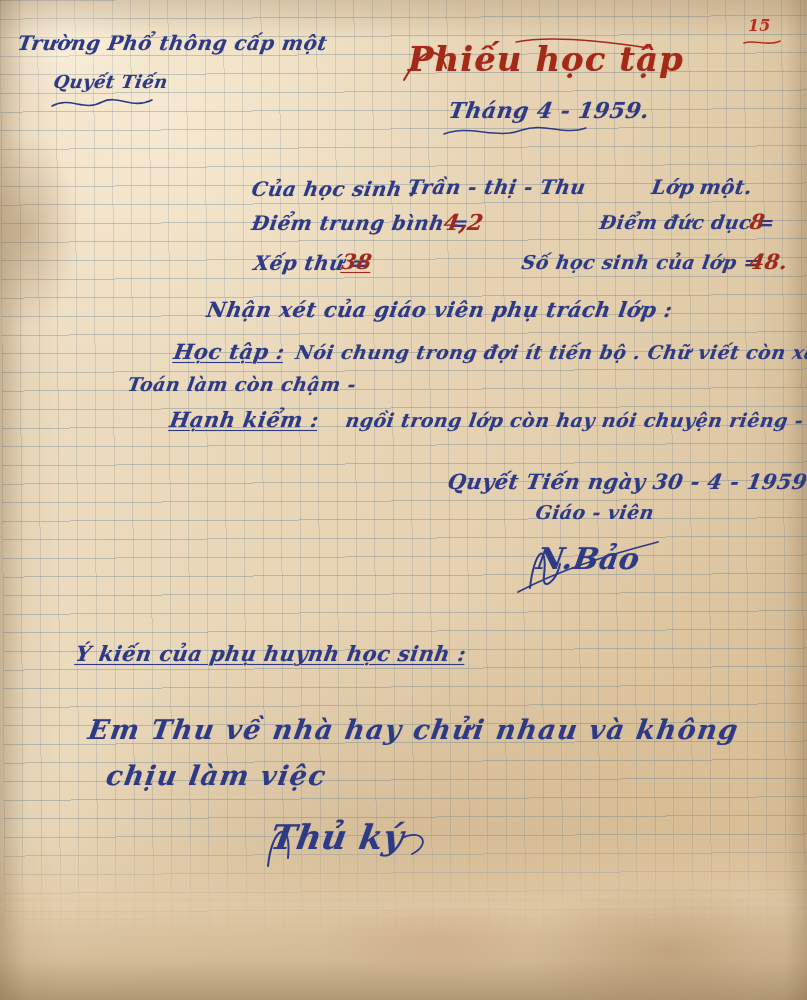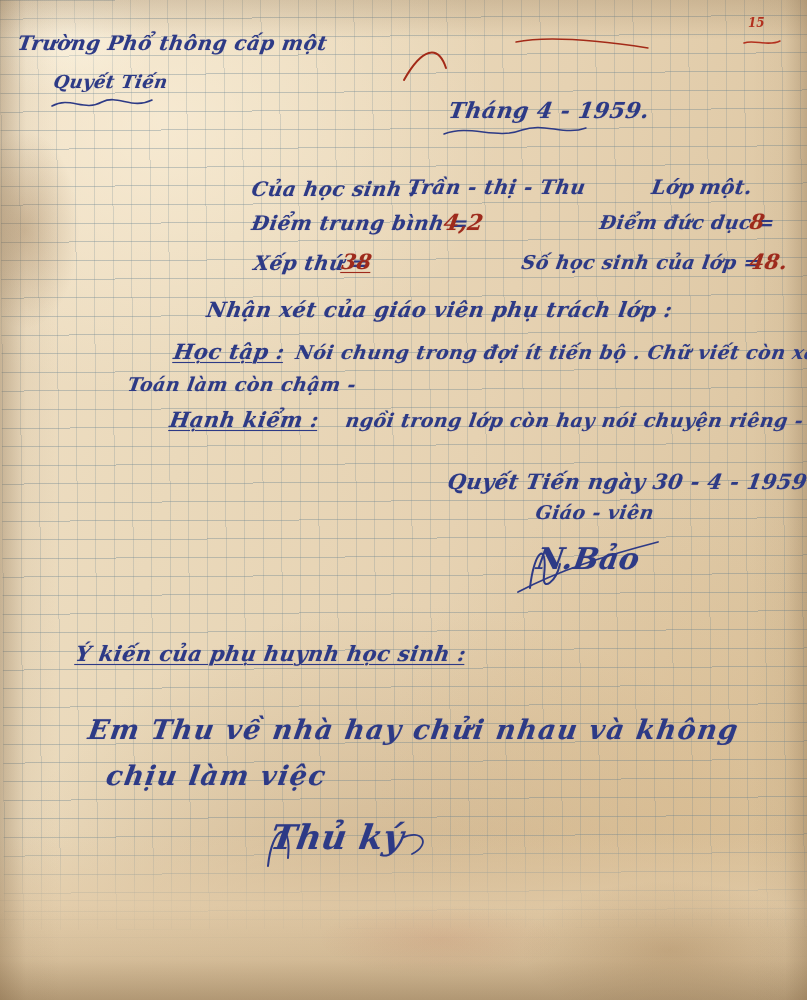--- a/index.html
+++ b/index.html
@@ -105,21 +105,21 @@
   .swash {
     position: absolute;
     pointer-events: none;
   }
   .pagenum {
     position: absolute;
     color: #b3301e;
     font-family: "DejaVu Serif", serif;
     font-style: italic;
     font-weight: 700;
-    font-size: 12px;
+    font-size: 16px;
   }
 </style>
 </head>
 <body>
 
 <div id="page">
 
   <div class="paper-base"></div>
   <div class="grid"></div>
   <div class="grid-bottom-strip"></div>
@@ -135,20 +135,21 @@
   <div class="hw skew" style="left:52px; top:72px; font-size:18px;">Quyết Tiến</div>
   <svg class="swash" style="left:48px; top:92px;" width="120" height="22" viewBox="0 0 120 22">
     <path d="M4 14 C 22 4, 36 20, 54 10 C 70 2, 84 18, 104 8" stroke="#2d3a86" stroke-width="1.6" fill="none" stroke-linecap="round"></path>
   </svg>
 
   <div class="pagenum" style="left:748px; top:16px;">15</div>
   <svg class="swash" style="left:742px; top:38px;" width="40" height="10" viewBox="0 0 40 10">
     <path d="M2 5 C 12 1, 26 9, 38 3" stroke="#b3301e" stroke-width="1.6" fill="none" stroke-linecap="round"></path>
   </svg>
 
+  <div class="hw title" style="left:408px; top:40px;">Phiếu học tập</div>
   <svg class="swash" style="left:396px; top:34px;" width="270" height="62" viewBox="0 0 270 62">
     <path d="M8 46 C 26 14, 42 10, 50 34" stroke="#a32a18" stroke-width="2" fill="none" stroke-linecap="round"></path>
     <path d="M120 8 C 150 2, 200 6, 252 14" stroke="#a32a18" stroke-width="1.4" fill="none" stroke-linecap="round"></path>
   </svg>
 
   <div class="hw skew" style="left:447px; top:98px; font-size:22px;">Tháng 4 - 1959.</div>
   <svg class="swash" style="left:440px; top:122px;" width="150" height="20" viewBox="0 0 150 20">
     <path d="M4 12 C 30 2, 56 18, 82 8 C 104 0, 124 14, 146 6" stroke="#2d3a86" stroke-width="1.5" fill="none" stroke-linecap="round"></path>
   </svg>
 

